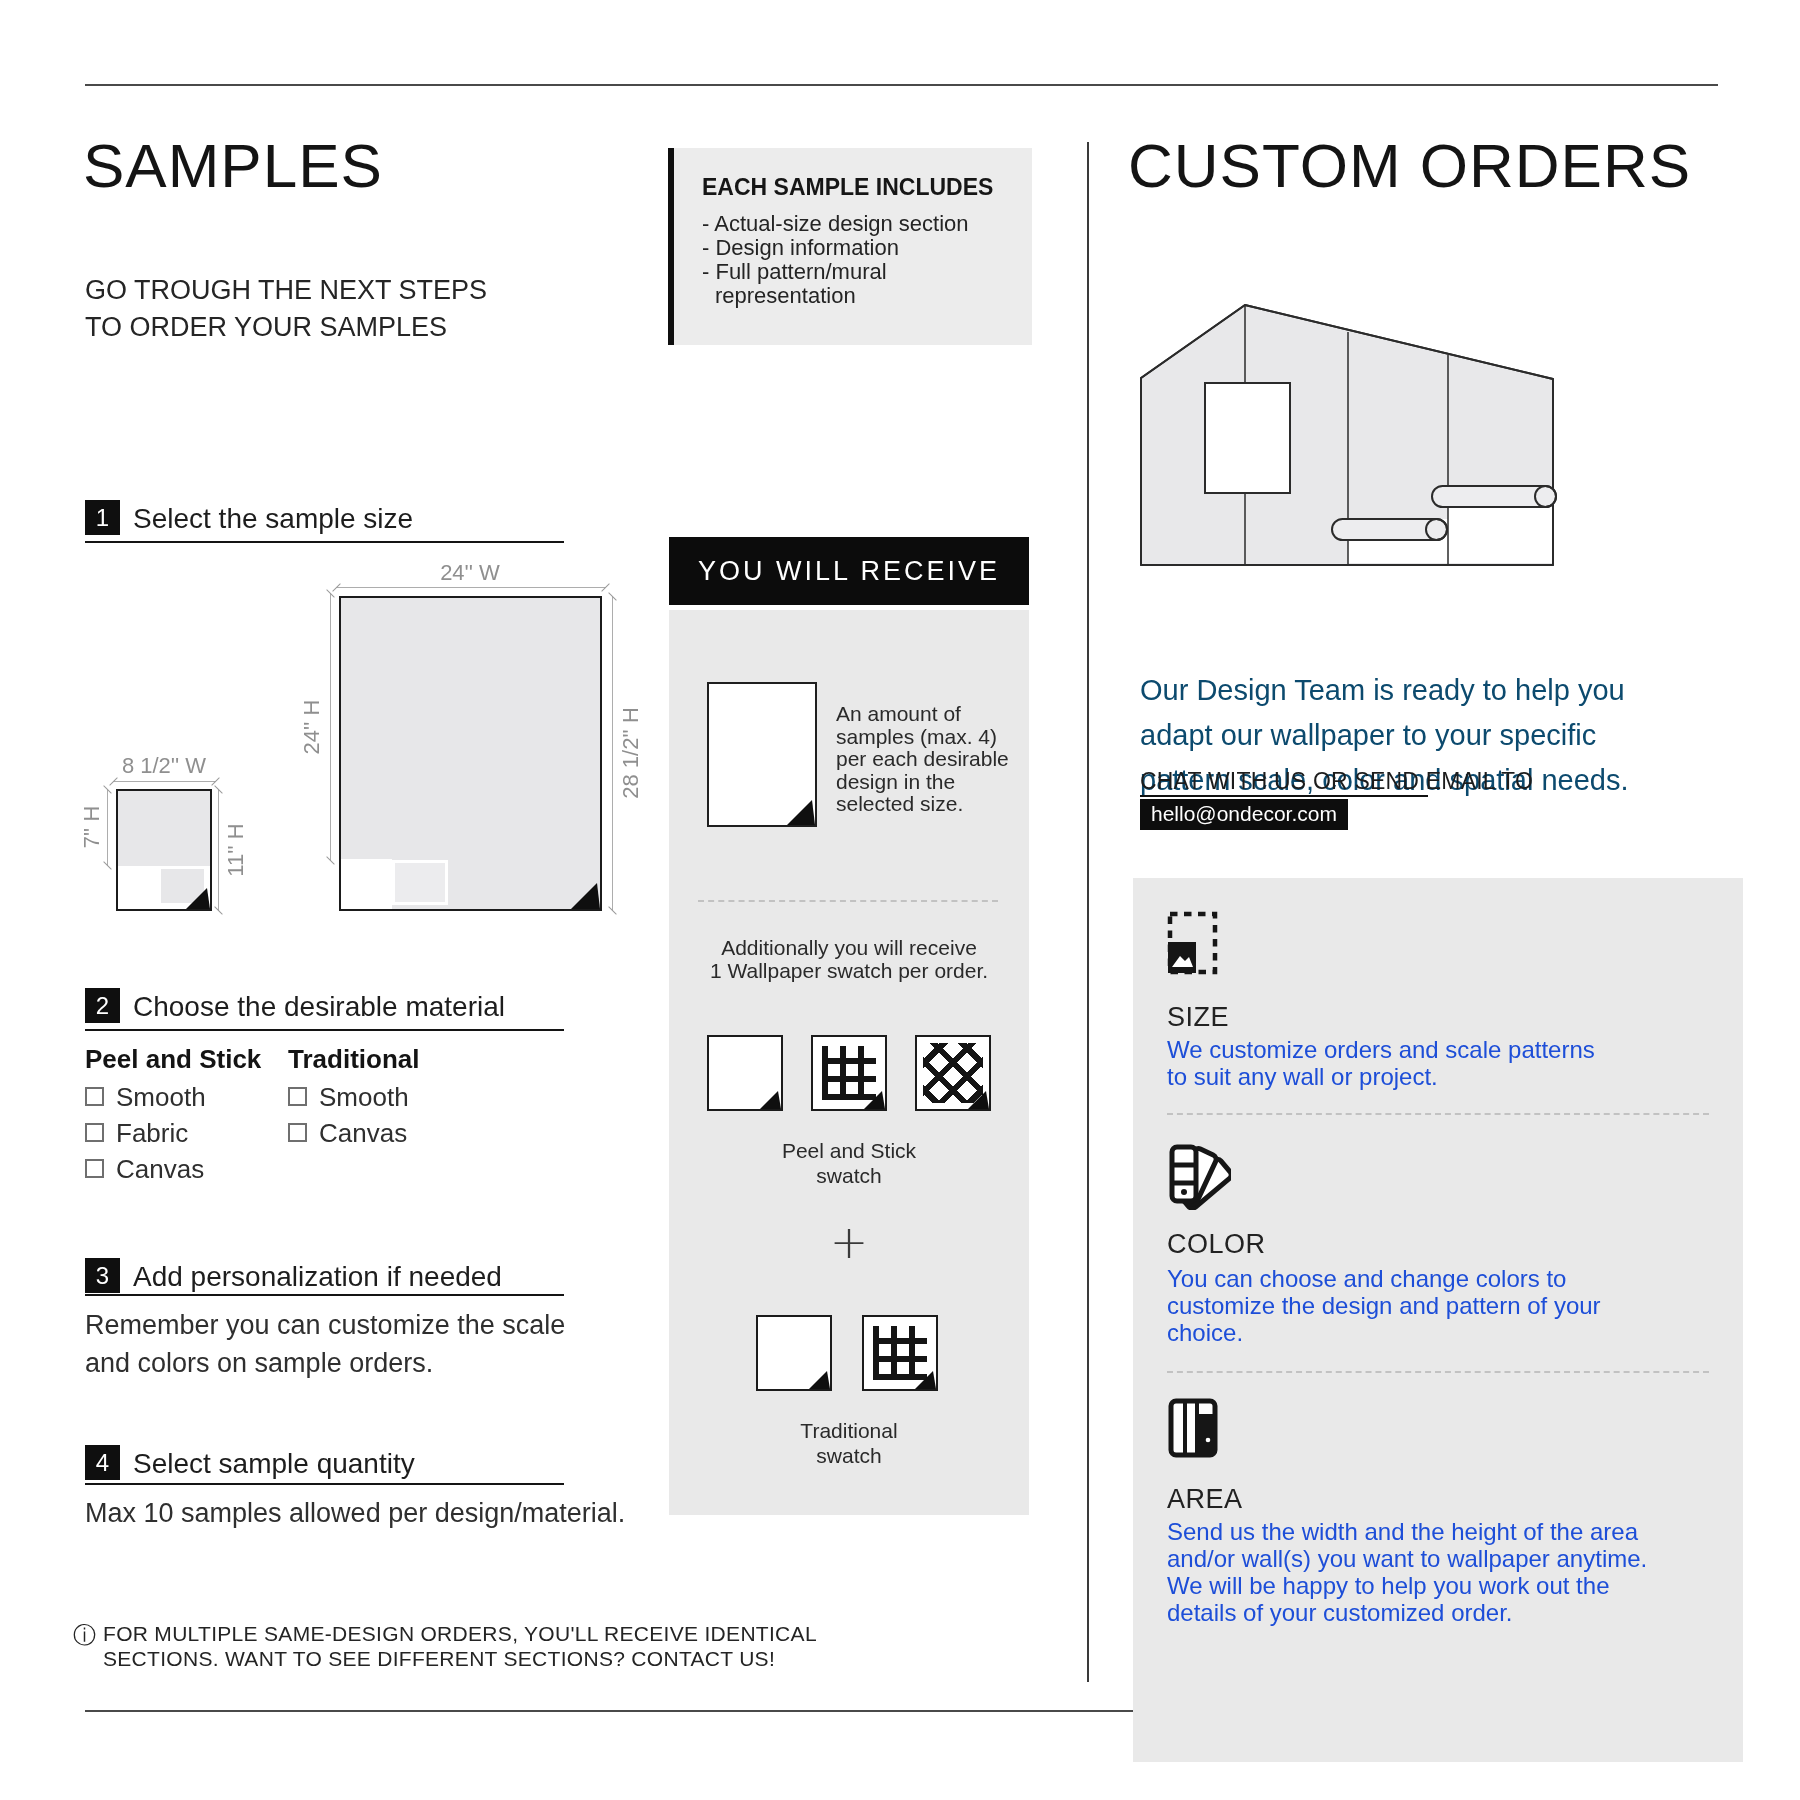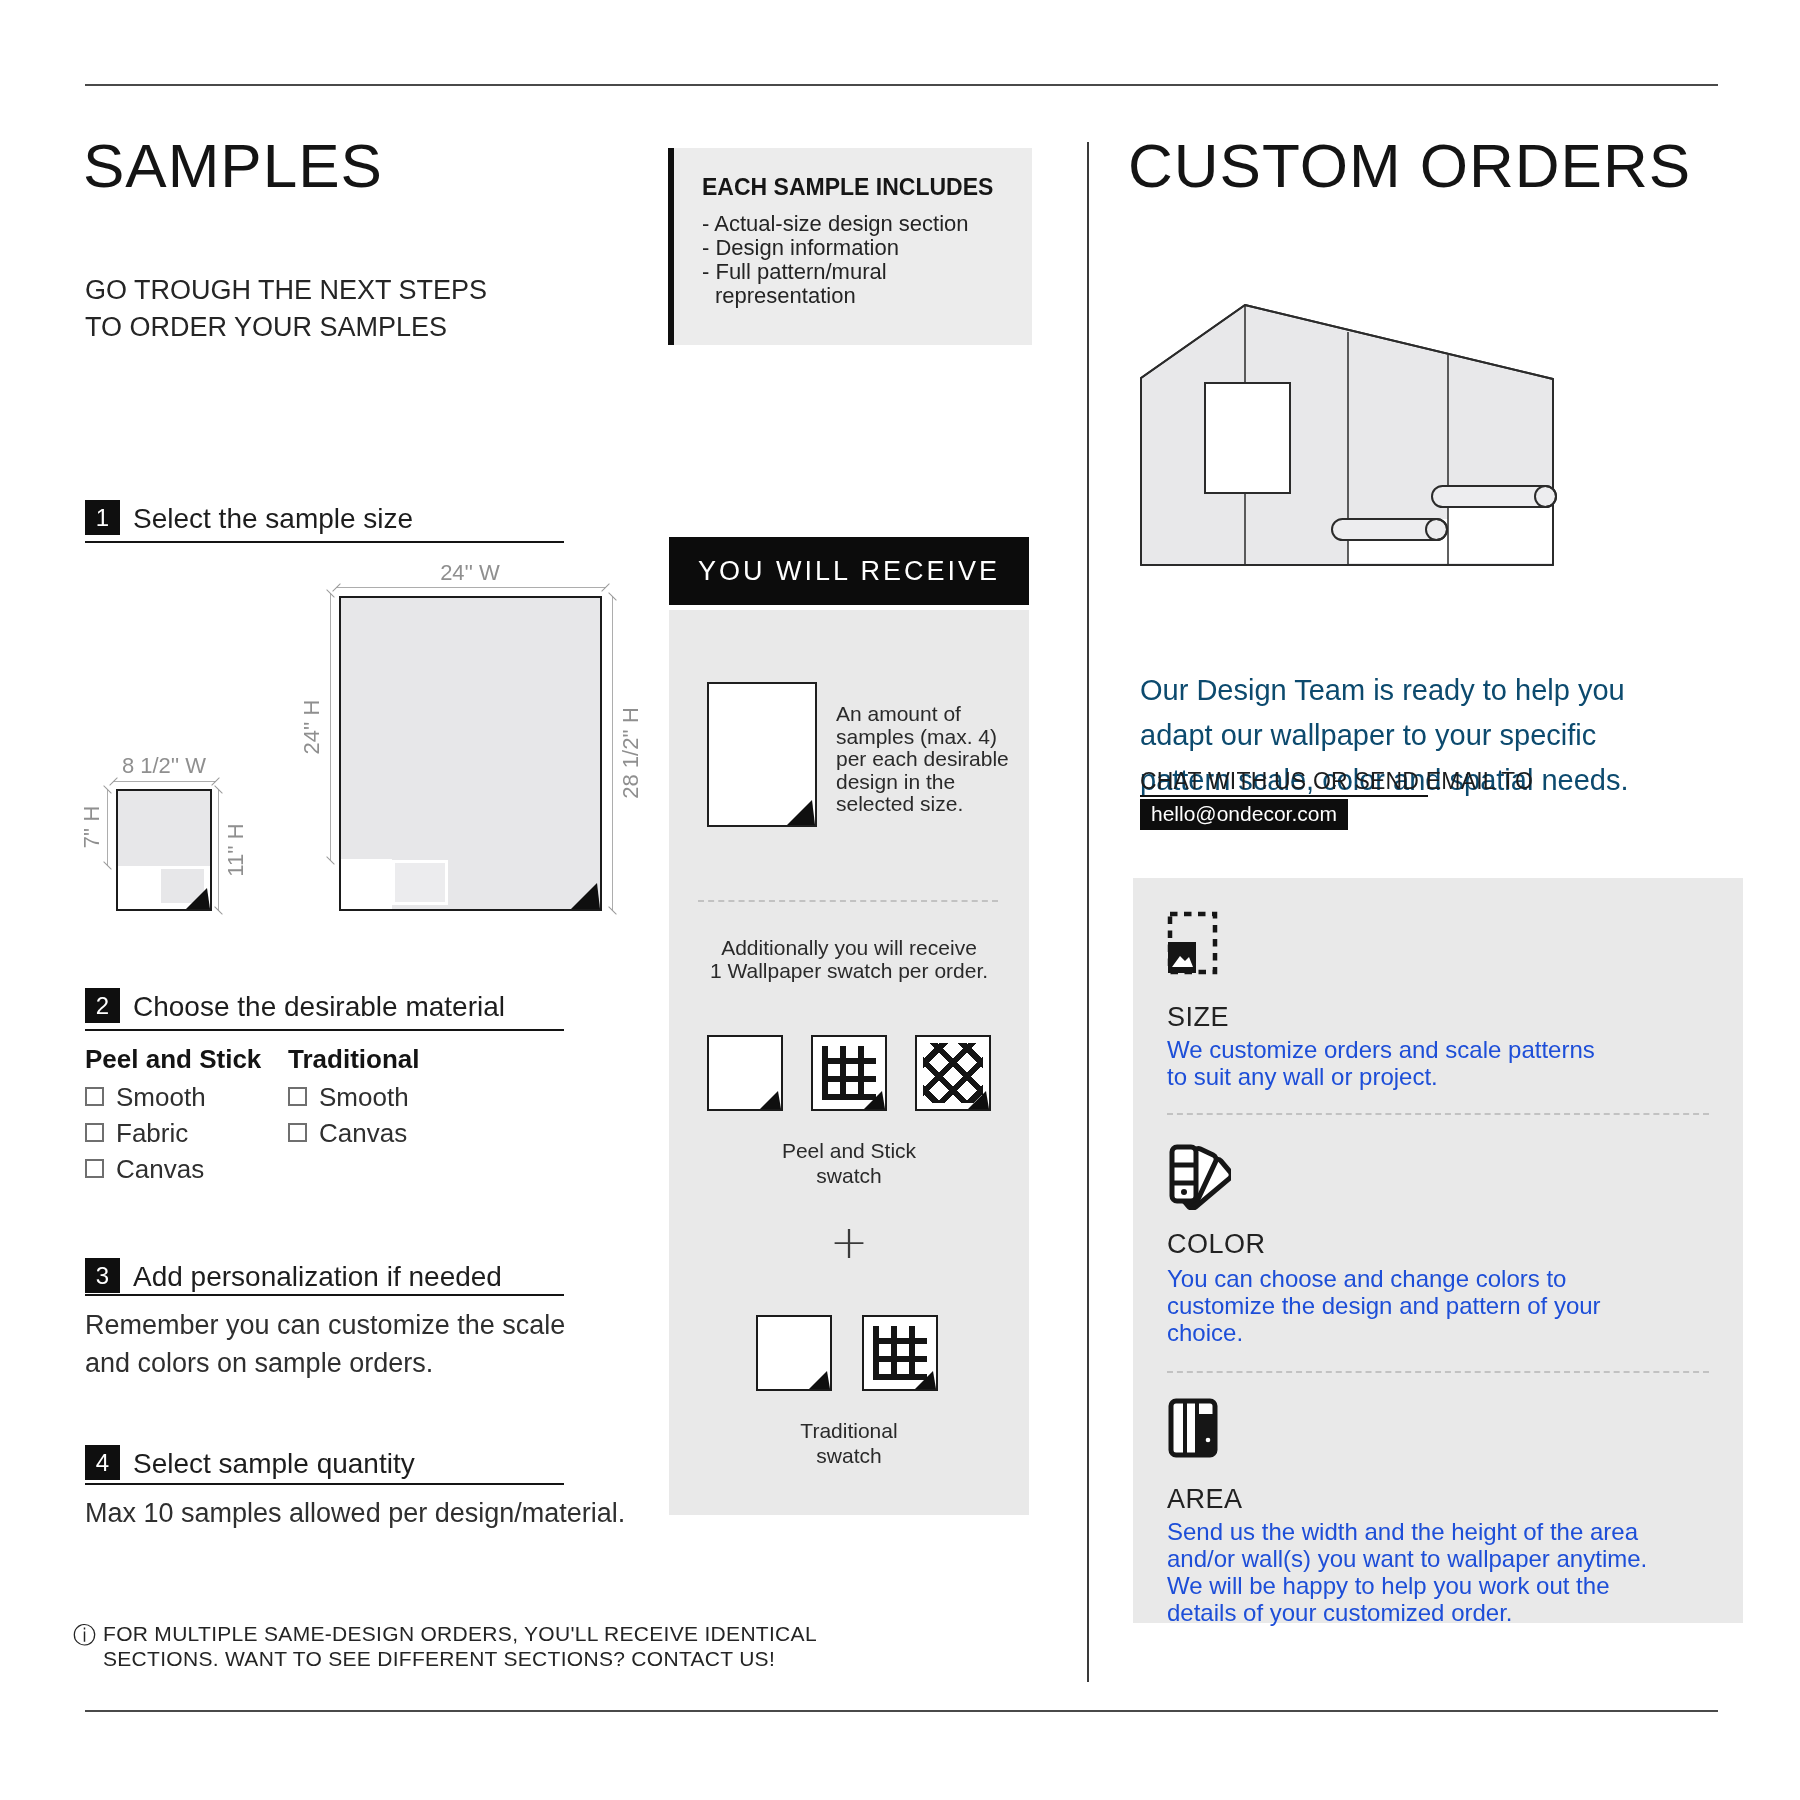--- a/index.html
+++ b/index.html
@@ -223,21 +223,21 @@
   </svg>
 
   <div class="abs custom-intro pre" style="left:1140px;top:668px;">Our Design Team is ready to help you
 adapt our wallpaper to your specific
 pattern scale, color and spatial needs.</div>
 
   <div class="abs chat-label" style="left:1140px;top:768px;">CHAT WITH US OR SEND EMAIL TO</div>
   <div class="abs chat-underline" style="left:1140px;top:795px;"></div>
   <span class="abs email-chip" style="left:1140px;top:799px;">hello@ondecor.com</span>
 
-  <div class="abs panel" style="left:1133px;top:878px;width:610px;height:745px;">
+  <div class="abs panel" style="left:1133px;top:878px;width:610px;height:884px;">
 
     <svg class="abs" style="left:34px;top:33px;" width="52" height="64" viewBox="0 0 52 64">
       <rect x="3" y="3" width="45" height="58" fill="none" stroke="#161616" stroke-width="4.5" stroke-dasharray="7.5 6.5"></rect>
       <rect x="1" y="31" width="28" height="31" fill="#161616"></rect>
       <polygon points="5,56 13,45 18,50 22,46 26,56" fill="#ffffff"></polygon>
     </svg>
     <div class="abs feat-heading" style="left:34px;top:124px;">SIZE</div>
     <div class="abs feat-body pre" style="left:34px;top:158px;">We customize orders and scale patterns
 to suit any wall or project.</div>
 

